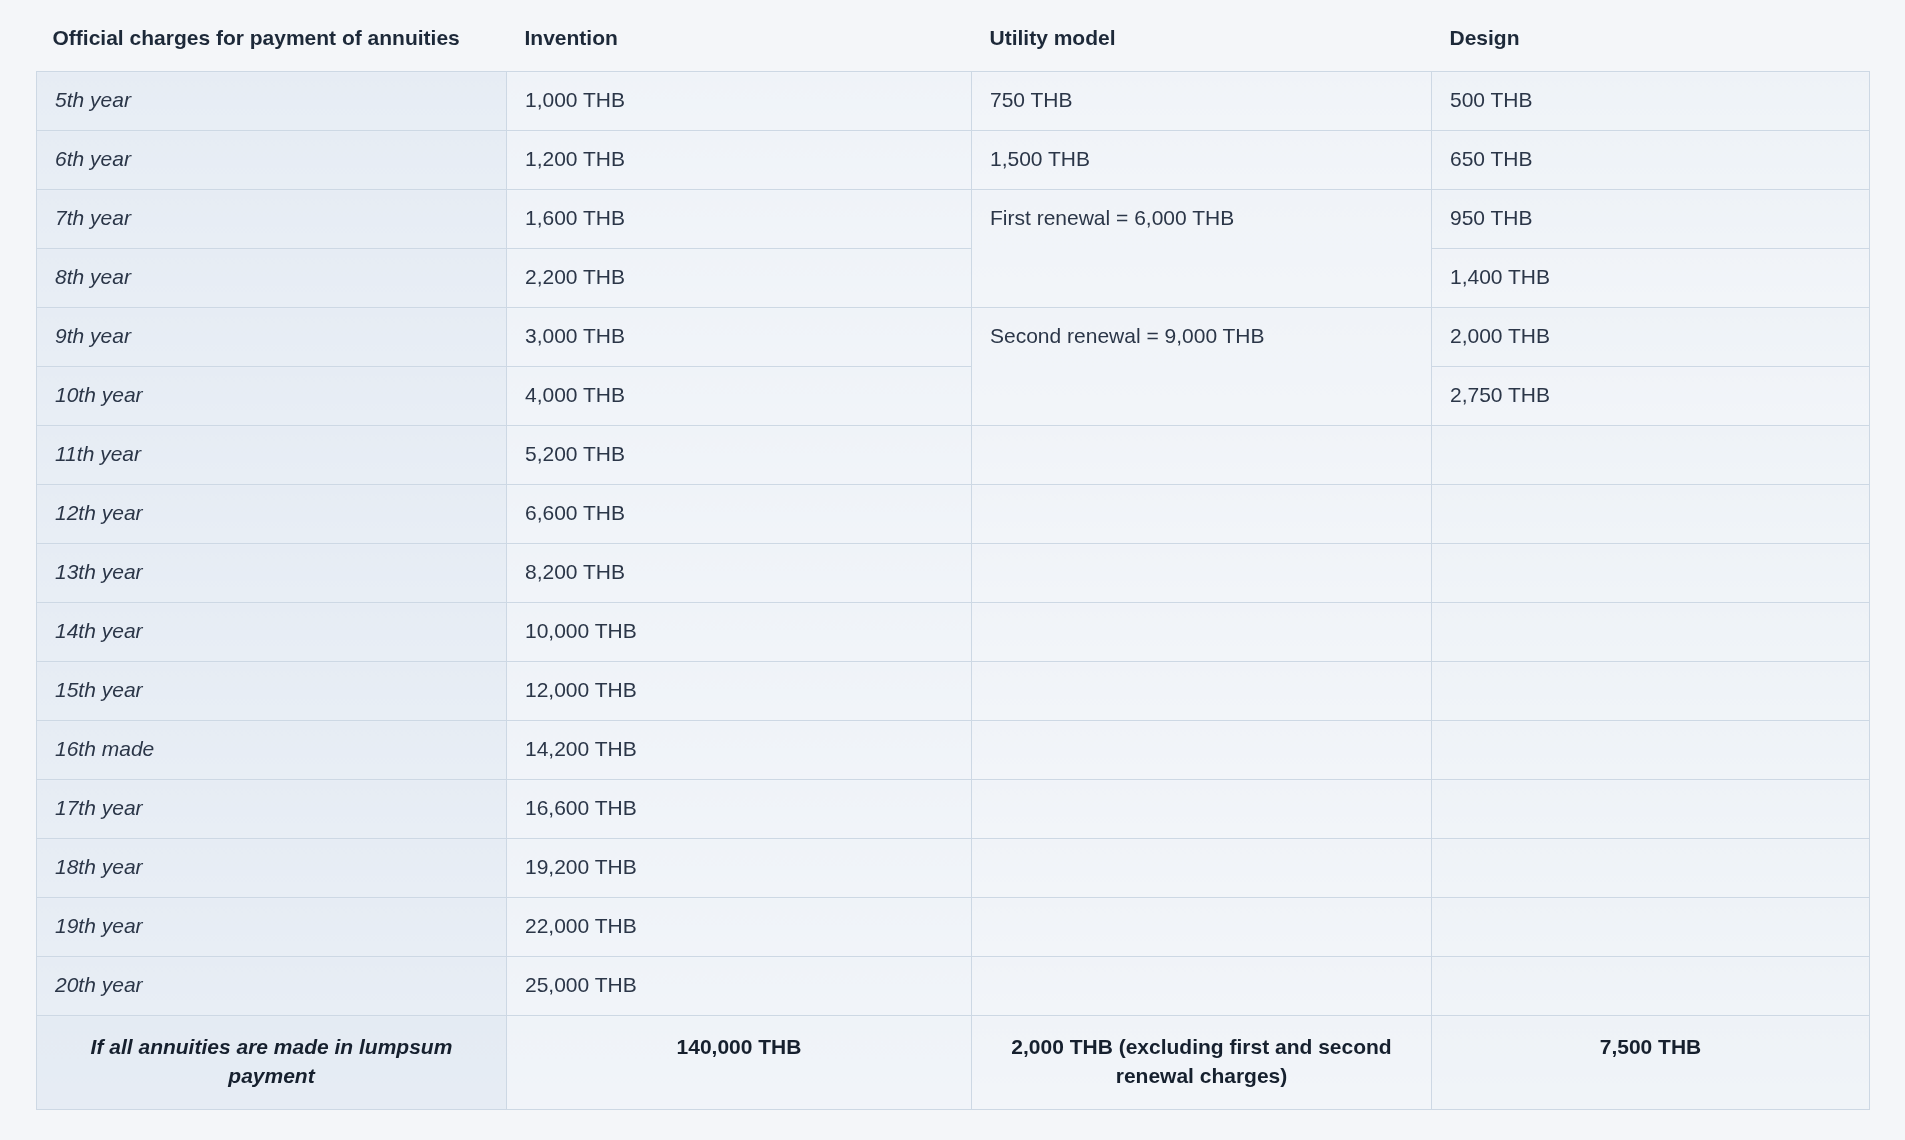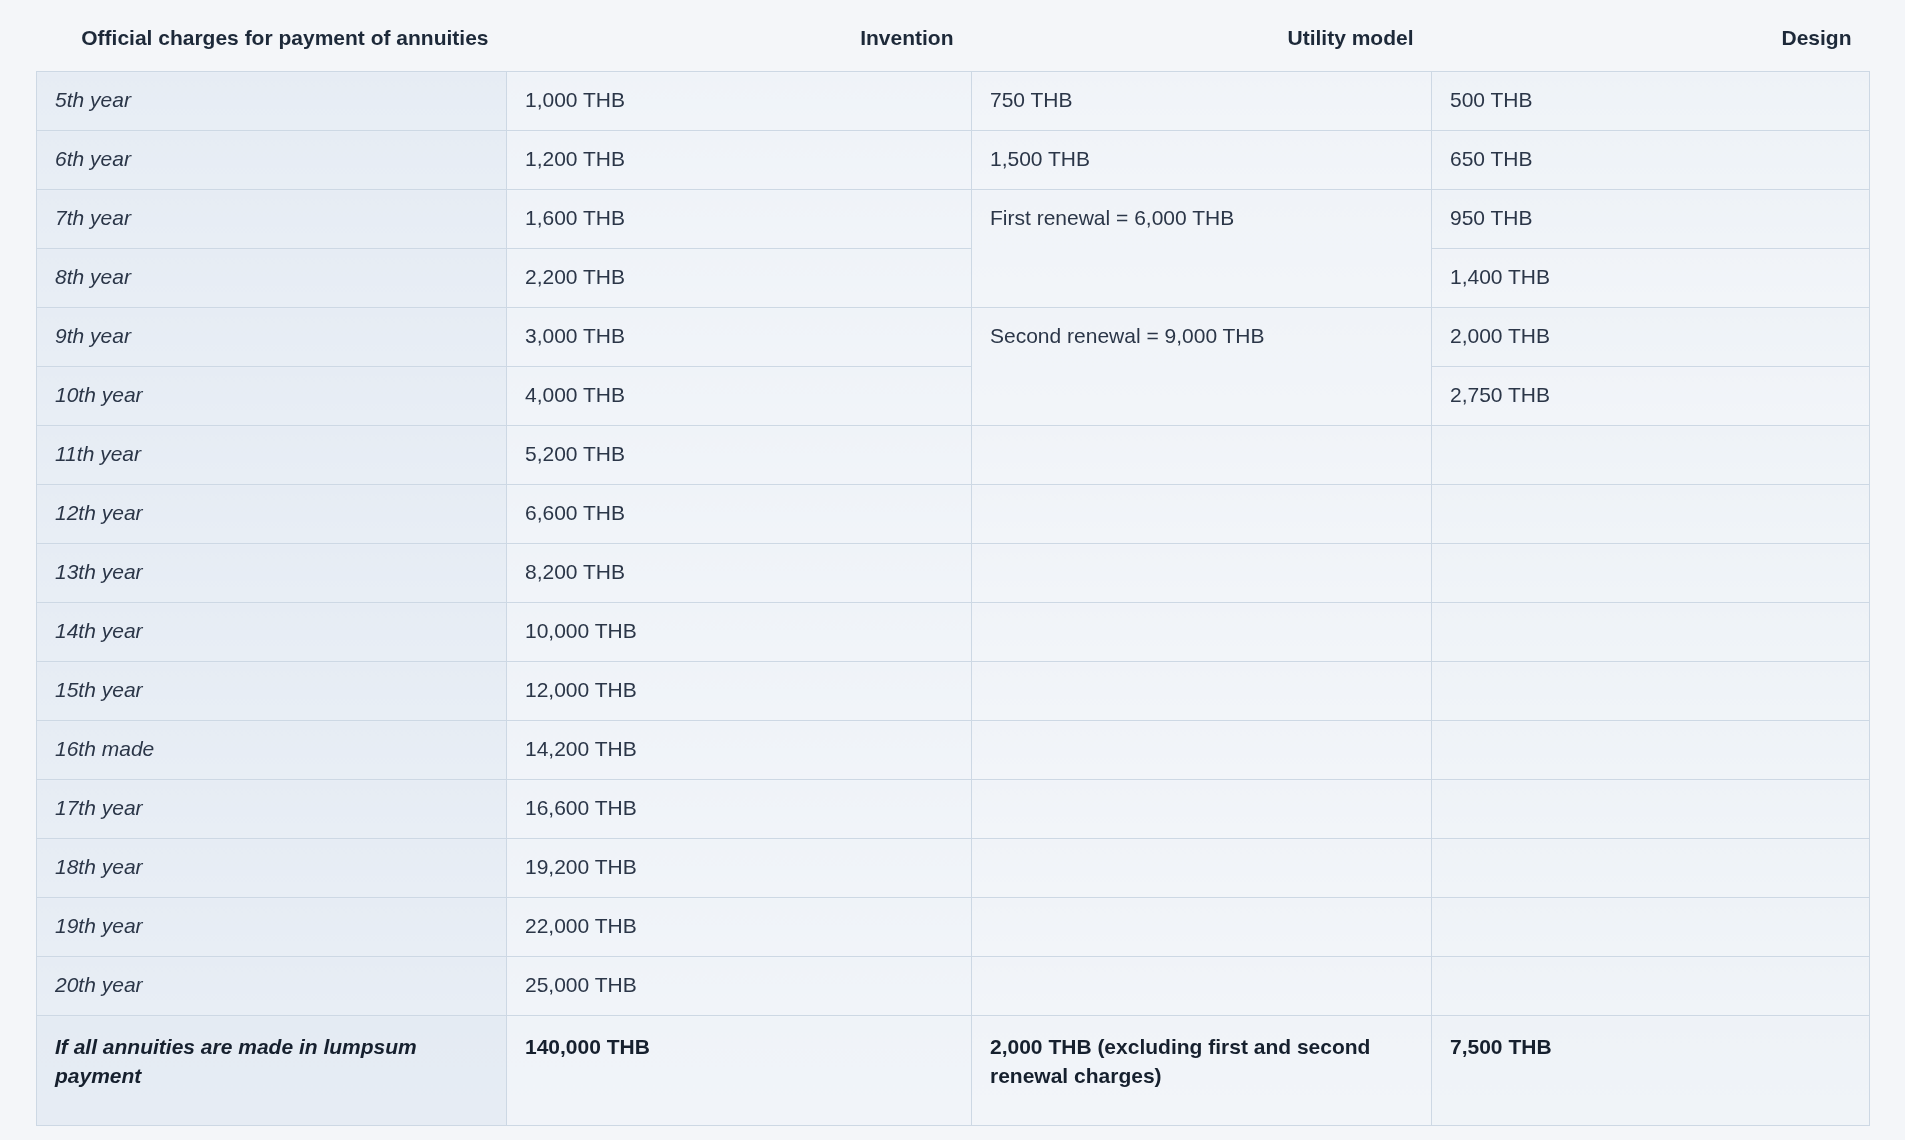--- a/index.html
+++ b/index.html
@@ -25,21 +25,21 @@
     width: 1833px;
     margin-top: 6px;
     table-layout: fixed;
   }
   table.fee-table col.c0 { width: 470px; }
   table.fee-table col.c1 { width: 465px; }
   table.fee-table col.c2 { width: 460px; }
   table.fee-table col.c3 { width: 438px; }
 
   thead th {
-    text-align: right;
+    text-align: left;
     font-size: 21px;
     font-weight: bold;
     color: #1d2939;
     padding: 18px 18px 20px 18px;
     vertical-align: top;
     line-height: 1.3;
     background: transparent;
     border: none;
   }
   thead th.head-0 { padding-left: 16px; }
@@ -63,21 +63,22 @@
   tbody tr td:nth-child(3) {
     background: linear-gradient(180deg, #f0f3f8 0%, #f2f5f9 100%);
   }
   tbody tr td:nth-child(4) {
     background: linear-gradient(180deg, #eef2f7 0%, #f0f4f8 100%);
   }
   tbody tr.total-row td {
     font-weight: bold;
     color: #16202e;
     padding-top: 17px;
-    padding-bottom: 35px;
+    padding-bottom: 19px;
+    text-align: center;
   }
   tbody tr.total-row td:nth-child(1) {
     background: linear-gradient(180deg, #e4ebf3 0%, #e6ecf4 100%);
   }
   .empty-cell { color: transparent; }
 </style>
 </head>
 <body>
 
 <div class="page">

